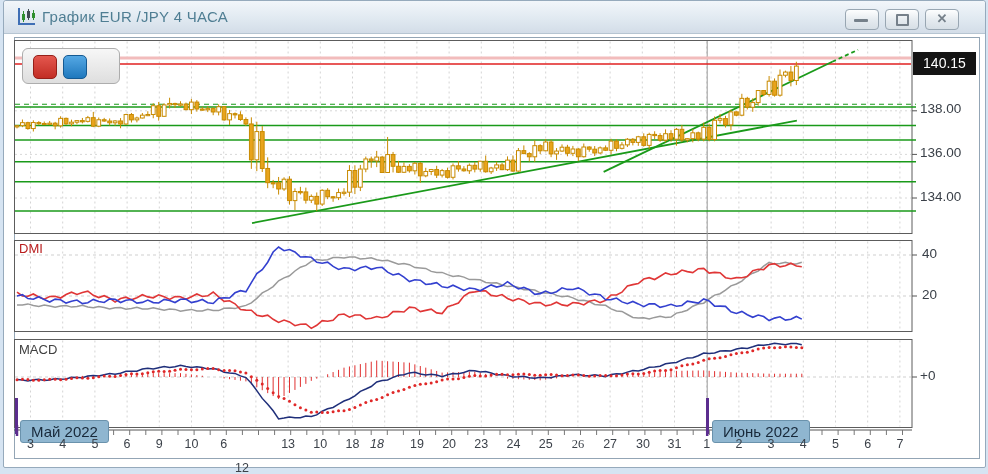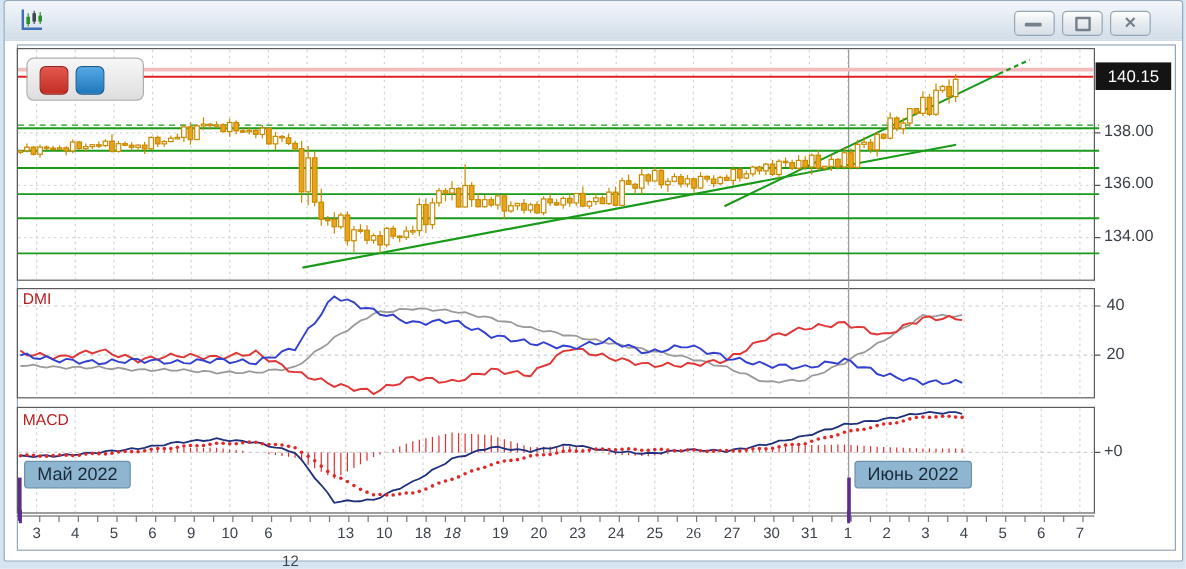--- a/index.html
+++ b/index.html
@@ -14,40 +14,41 @@
   .winbtn .x{position:absolute;left:0;top:1px;width:100%;text-align:center;font-size:13px;font-weight:bold;color:#75808a;}
   #frame{position:absolute;left:10px;top:36px;width:964px;height:420px;border:1px solid #93a5b5;background:#fff;}
   #minitb{position:absolute;left:22px;top:48px;width:96px;height:34px;background:linear-gradient(#f7f7f7,#dedede);border:1px solid #adadad;border-radius:6px;}
   .tbbtn{position:absolute;top:6px;width:22px;height:22px;border-radius:5px;cursor:pointer;}
   #tb-red{left:10px;background:linear-gradient(#e4574e,#c22d24);border:1px solid #952019;}
   #tb-blue{left:40px;background:linear-gradient(#55a8e4,#1f78bd);border:1px solid #155a92;}
   .pricelbl{position:absolute;font-size:13.5px;color:#3a4048;}
   #cur-price{position:absolute;left:913px;top:52px;width:63px;height:23px;background:#141414;color:#fff;font-size:14px;text-align:center;line-height:23px;}
   .indlbl{position:absolute;left:19px;font-size:13px;}
   #dmi-label{top:241px;color:#b91c1c;}
-  #macd-label{top:342px;color:#b91c1c;}
-  .monthbox{position:absolute;top:384px;background:#8fb6d0;border:1px solid #6a92ac;border-radius:3px;padding:2px 10px;font-size:15px;color:#18293a;}
+  #macd-label{top:342px;color:#404040;}
+  .monthbox{position:absolute;top:420px;background:#8fb6d0;border:1px solid #6a92ac;border-radius:3px;padding:2px 10px;font-size:15px;color:#18293a;}
   .monthbar{position:absolute;top:398px;width:3px;height:36px;background:#5b2d8e;}
   .xlab{position:absolute;width:32px;text-align:center;font-size:12.5px;color:#3c424a;top:437px;}
   svg{position:absolute;left:0;top:0;}
 </style>
 </head>
 <body>
 
 <div id="win">
   <div id="titlebar">
     <svg id="title-icon" viewBox="0 0 20 20">
       <path d="M2 1 v16 h16" stroke="#3f6fb5" stroke-width="2" fill="none"></path>
       <rect x="5" y="7" width="3" height="6" fill="#2e8f2e"></rect>
         <line x1="6.5" y1="4" x2="6.5" y2="15" stroke="#2e8f2e"></line>
       <rect x="10" y="4" width="3" height="7" fill="#404a52"></rect>
         <line x1="11.5" y1="2" x2="11.5" y2="13" stroke="#404a52"></line>
       <rect x="15" y="6" width="3" height="5" fill="#2e8f2e"></rect>
         <line x1="16.5" y1="3" x2="16.5" y2="13" stroke="#2e8f2e"></line>
     </svg>
+    <span id="title-text">График EUR /JPY  4 ЧАСА</span>
     <div class="winbtn" style="left:841px">
         <span class="bar"></span>
       </div>
     <div class="winbtn" style="left:881px">
         <span class="box"></span>
       </div>
     <div class="winbtn" style="left:921px">
         <span class="x">✕</span>
       </div>
   </div>

